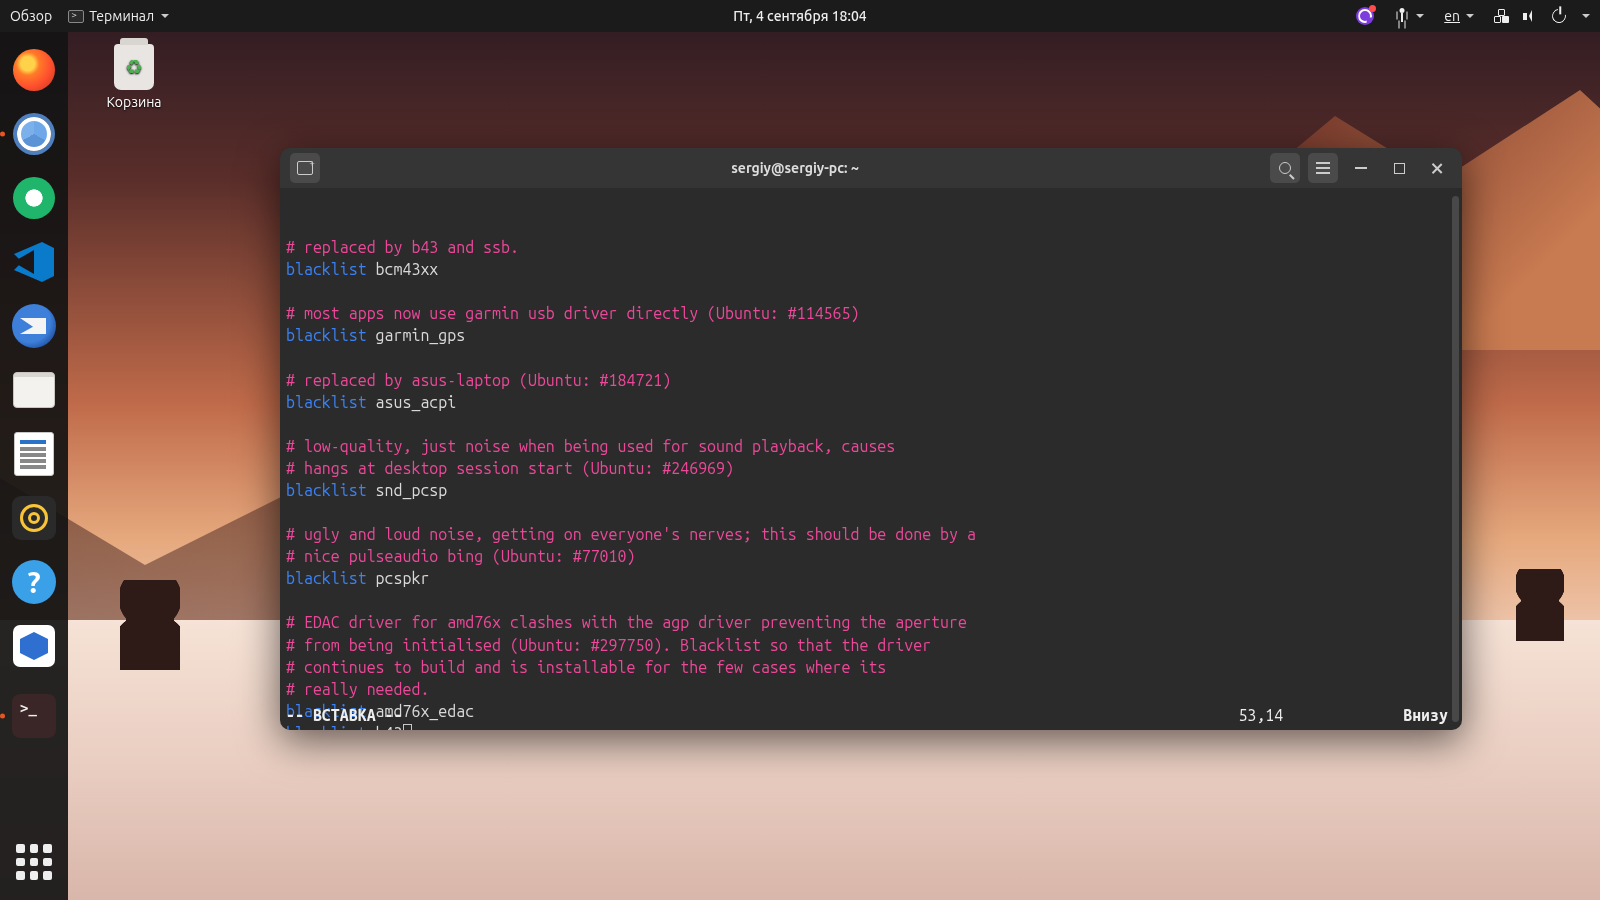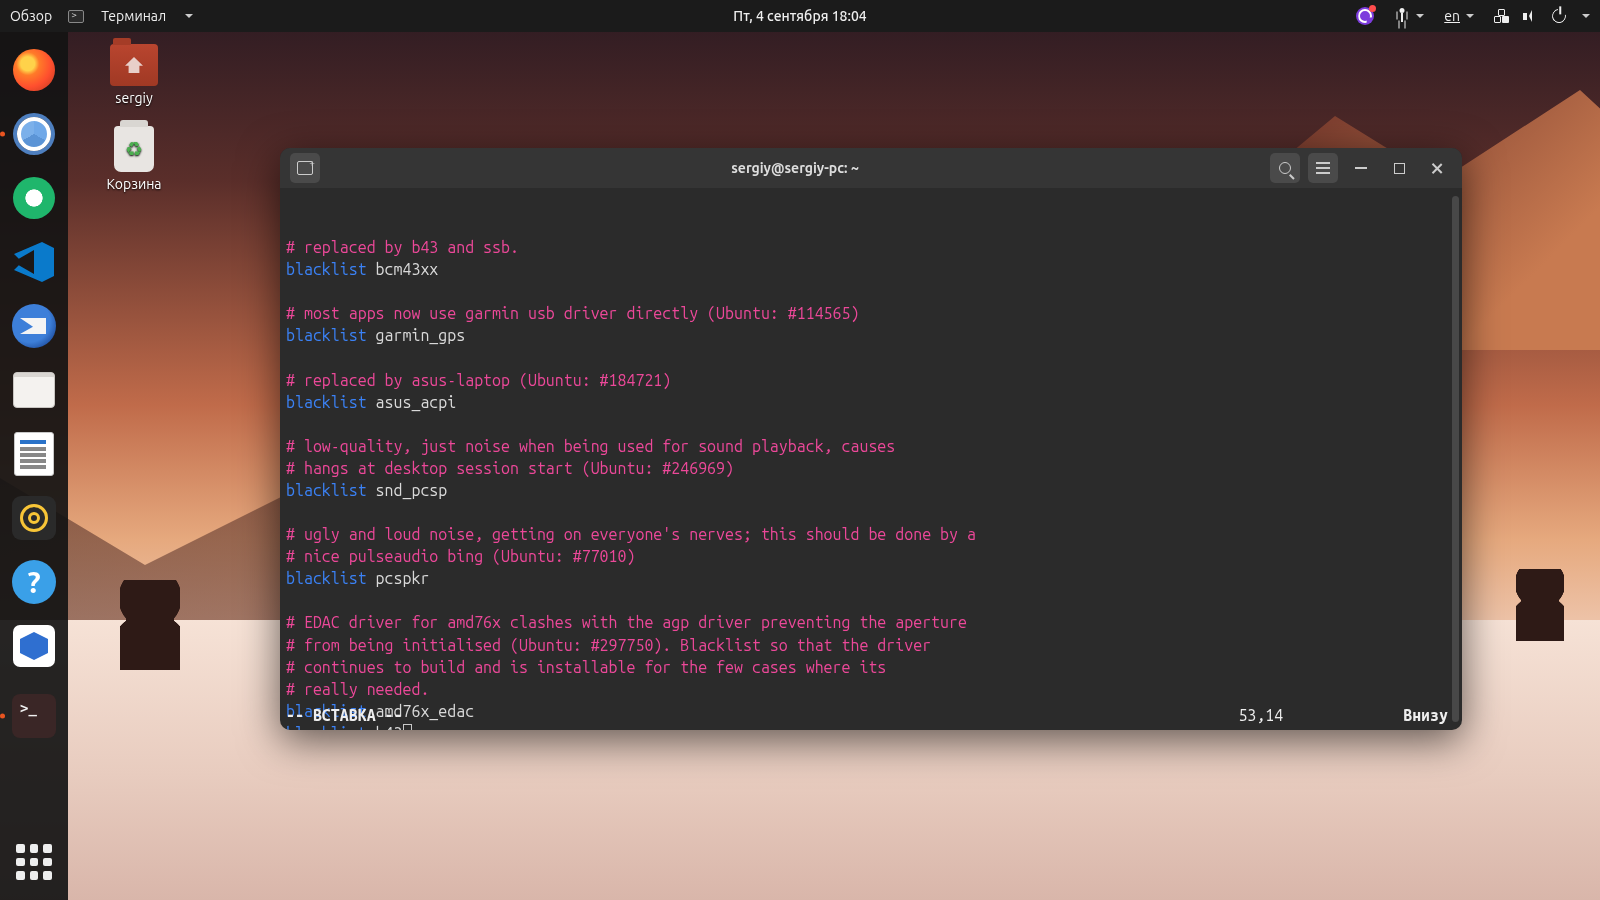--- a/index.html
+++ b/index.html
@@ -20,21 +20,21 @@
     background:radial-gradient(circle at 50% 20%,#2e1a16 0 40%,transparent 41%),
                radial-gradient(circle at 50% 50%,#2e1a16 0 45%,transparent 46%),
                radial-gradient(circle at 50% 80%,#2e1a16 0 50%,transparent 51%); }
 
   
   .topbar { position:absolute; left:0; right:0; top:0; height:32px; background:#1b1b1b; color:#eee;
     display:flex; align-items:center; font-size:14px; padding:0 10px; z-index:10; }
   .topbar .left { display:flex; align-items:flex-end; gap:16px; }
   .topbar .center { position:absolute; left:50%; transform:translateX(-50%); font-weight:500; }
   .topbar .right { margin-left:auto; display:flex; align-items:center; gap:20px;text-decoration:underline; }
-  .topbar .appmenu { display:flex; align-items:center; gap:17px; }
+  .topbar .appmenu { display:flex; align-items:center; gap:5px; }
   .terminal-icon-small { width:16px; height:13px; background:#2a2a2a; border:1px solid #888; border-radius:2px; position:relative; }
   .terminal-icon-small::after { content:">"; position:absolute; left:2px; top:-2px; font-size:10px; color:#ddd; }
   .tri-down { display:inline-block; border:4px solid transparent; border-top-color:#ccc; margin-left:2px; transform:translateY(2px); }
   .viber-icon { width:18px; height:18px; border-radius:50%; background:#7d3cdd; position:relative; display:flex; align-items:center; justify-content:center; }
   .viber-icon::before { content:""; width:10px; height:10px; border:2px solid #fff; border-radius:50%; clip-path:polygon(0 0,100% 0,100% 60%,60% 60%,60% 100%,0 100%); }
   .viber-icon::after { content:""; position:absolute; top:-2px; right:-2px; width:7px; height:7px; background:#ff4d4d; border-radius:50%; }
   .a11y-icon { width:16px; height:16px; position:relative; }
   .a11y-icon::before { content:""; position:absolute; left:50%; top:0; width:5px; height:5px; background:#eee; border-radius:50%; transform:translateX(-50%); }
   .a11y-icon::after { content:""; position:absolute; left:50%; top:5px; width:2px; height:9px; background:#eee; transform:translateX(-50%); box-shadow:-5px -2px 0 -0.5px #eee,5px -2px 0 -0.5px #eee,-3px 7px 0 -0.5px #eee,3px 7px 0 -0.5px #eee; }
   .net-icon { width:15px; height:14px; position:relative; }
@@ -201,24 +201,20 @@
       <span></span>
       <span></span>
       <span></span>
       <span></span>
       <span></span>
   </div>
 </div>
 
 <div class="desktop-icons">
   <div class="dicon">
-    <div class="glyph folder-home"></div>
-    <span>sergiy</span>
-  </div>
-  <div class="dicon">
     <div class="trash-can">
         <span class="recycle-sym">♻</span>
       </div>
     <span>Корзина</span>
   </div>
 </div>
 
 <div class="termwin">
   <div class="term-titlebar">
     <div class="tb-btn active">

